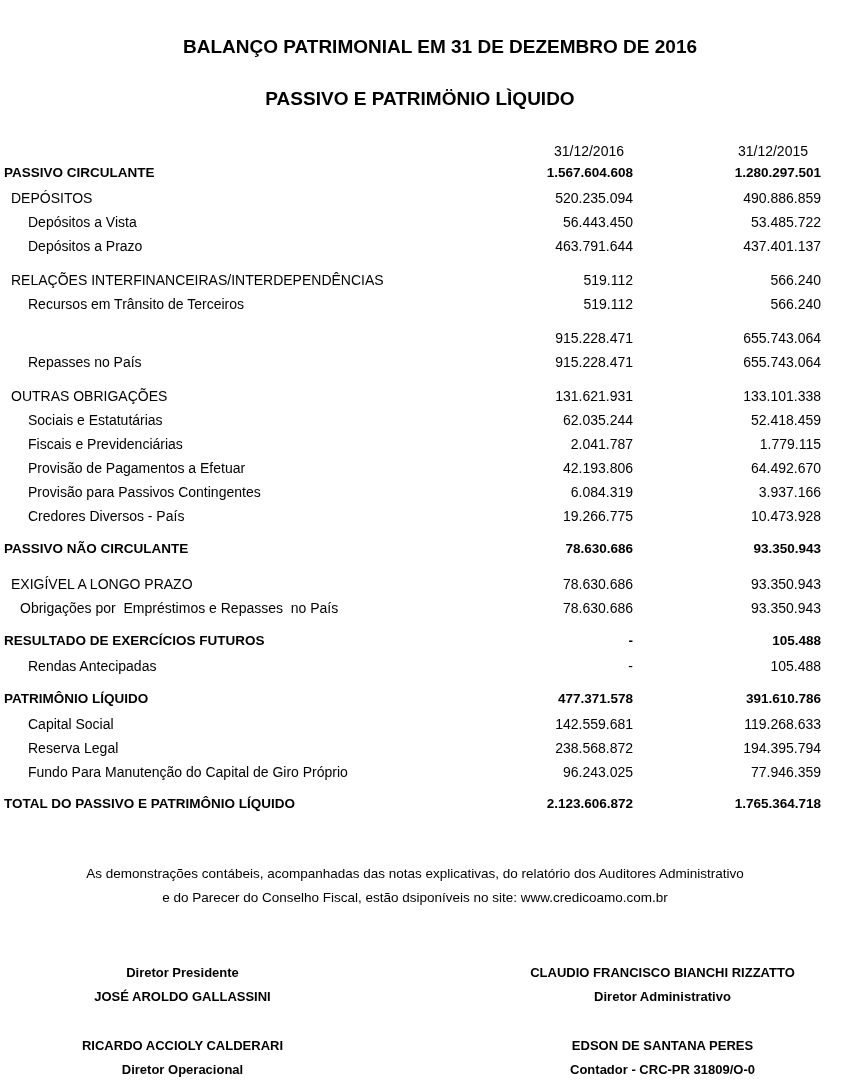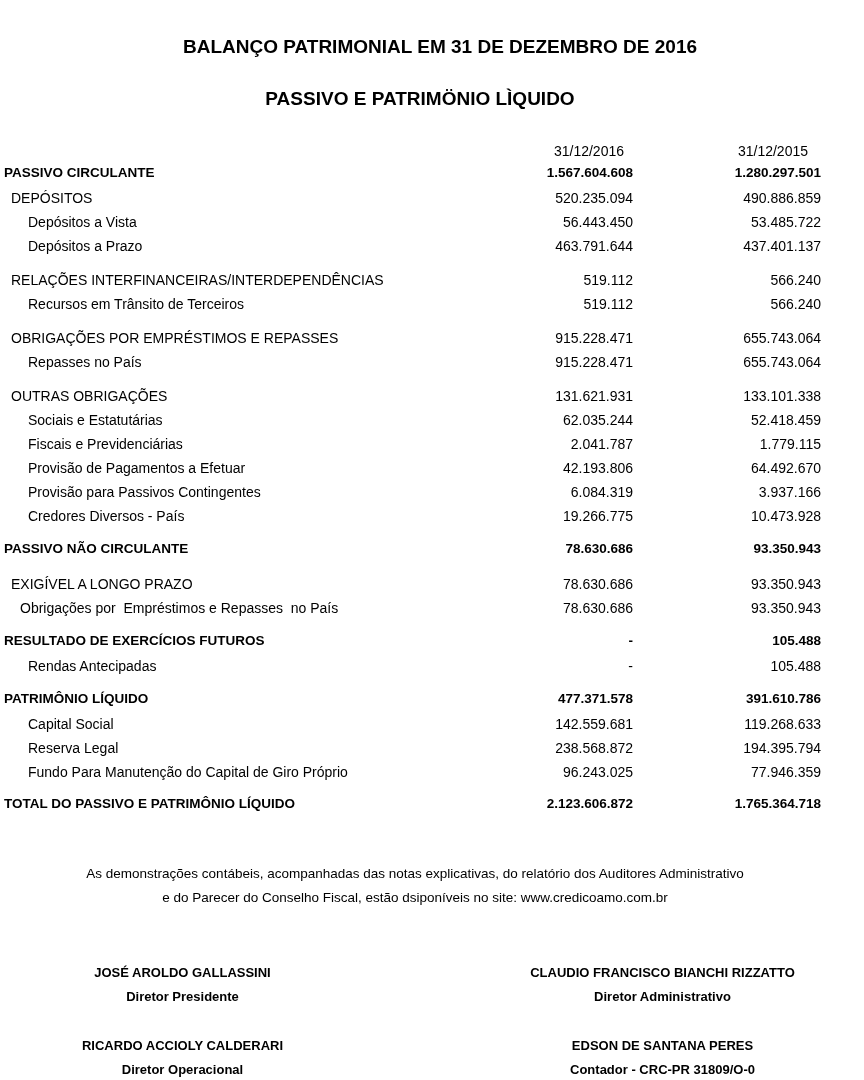--- a/index.html
+++ b/index.html
@@ -59,21 +59,20 @@
     <span class="lbl l1">RELAÇÕES INTERFINANCEIRAS/INTERDEPENDÊNCIAS</span>
     <span class="v1">519.112</span>
     <span class="v2">566.240</span>
   </div>
   <div class="row" style="top:294px;">
     <span class="lbl l2">Recursos em Trânsito de Terceiros</span>
     <span class="v1">519.112</span>
     <span class="v2">566.240</span>
   </div>
   <div class="row" style="top:328px;">
-    <span class="lbl l1">OBRIGAÇÕES POR EMPRÉSTIMOS E REPASSES</span>
     <span class="v1">915.228.471</span>
     <span class="v2">655.743.064</span>
   </div>
   <div class="row" style="top:352px;">
     <span class="lbl l2">Repasses no País</span>
     <span class="v1">915.228.471</span>
     <span class="v2">655.743.064</span>
   </div>
   <div class="row" style="top:386px;">
     <span class="lbl l1">OUTRAS OBRIGAÇÕES</span>
@@ -154,22 +153,22 @@
     <span class="lbl l0">TOTAL DO PASSIVO E PATRIMÔNIO LÍQUIDO</span>
     <span class="v1">2.123.606.872</span>
     <span class="v2">1.765.364.718</span>
   </div>
 </div>
 
 <div class="note" style="top:862px;">As demonstrações contábeis, acompanhadas das notas explicativas, do relatório dos Auditores Administrativo</div>
 <div class="note" style="top:886px;">e do Parecer do Conselho Fiscal, estão dsiponíveis no site: www.credicoamo.com.br</div>
 
 <div class="sig left" style="top:961px;">
+  <div>Diretor Presidente</div>
   <div>JOSÉ AROLDO GALLASSINI</div>
-  <div>Diretor Presidente</div>
 </div>
 <div class="sig right" style="top:961px;">
   <div>CLAUDIO FRANCISCO BIANCHI RIZZATTO</div>
   <div>Diretor Administrativo</div>
 </div>
 <div class="sig left" style="top:1034px;">
   <div>RICARDO ACCIOLY CALDERARI</div>
   <div>Diretor Operacional</div>
 </div>
 <div class="sig right" style="top:1034px;">

